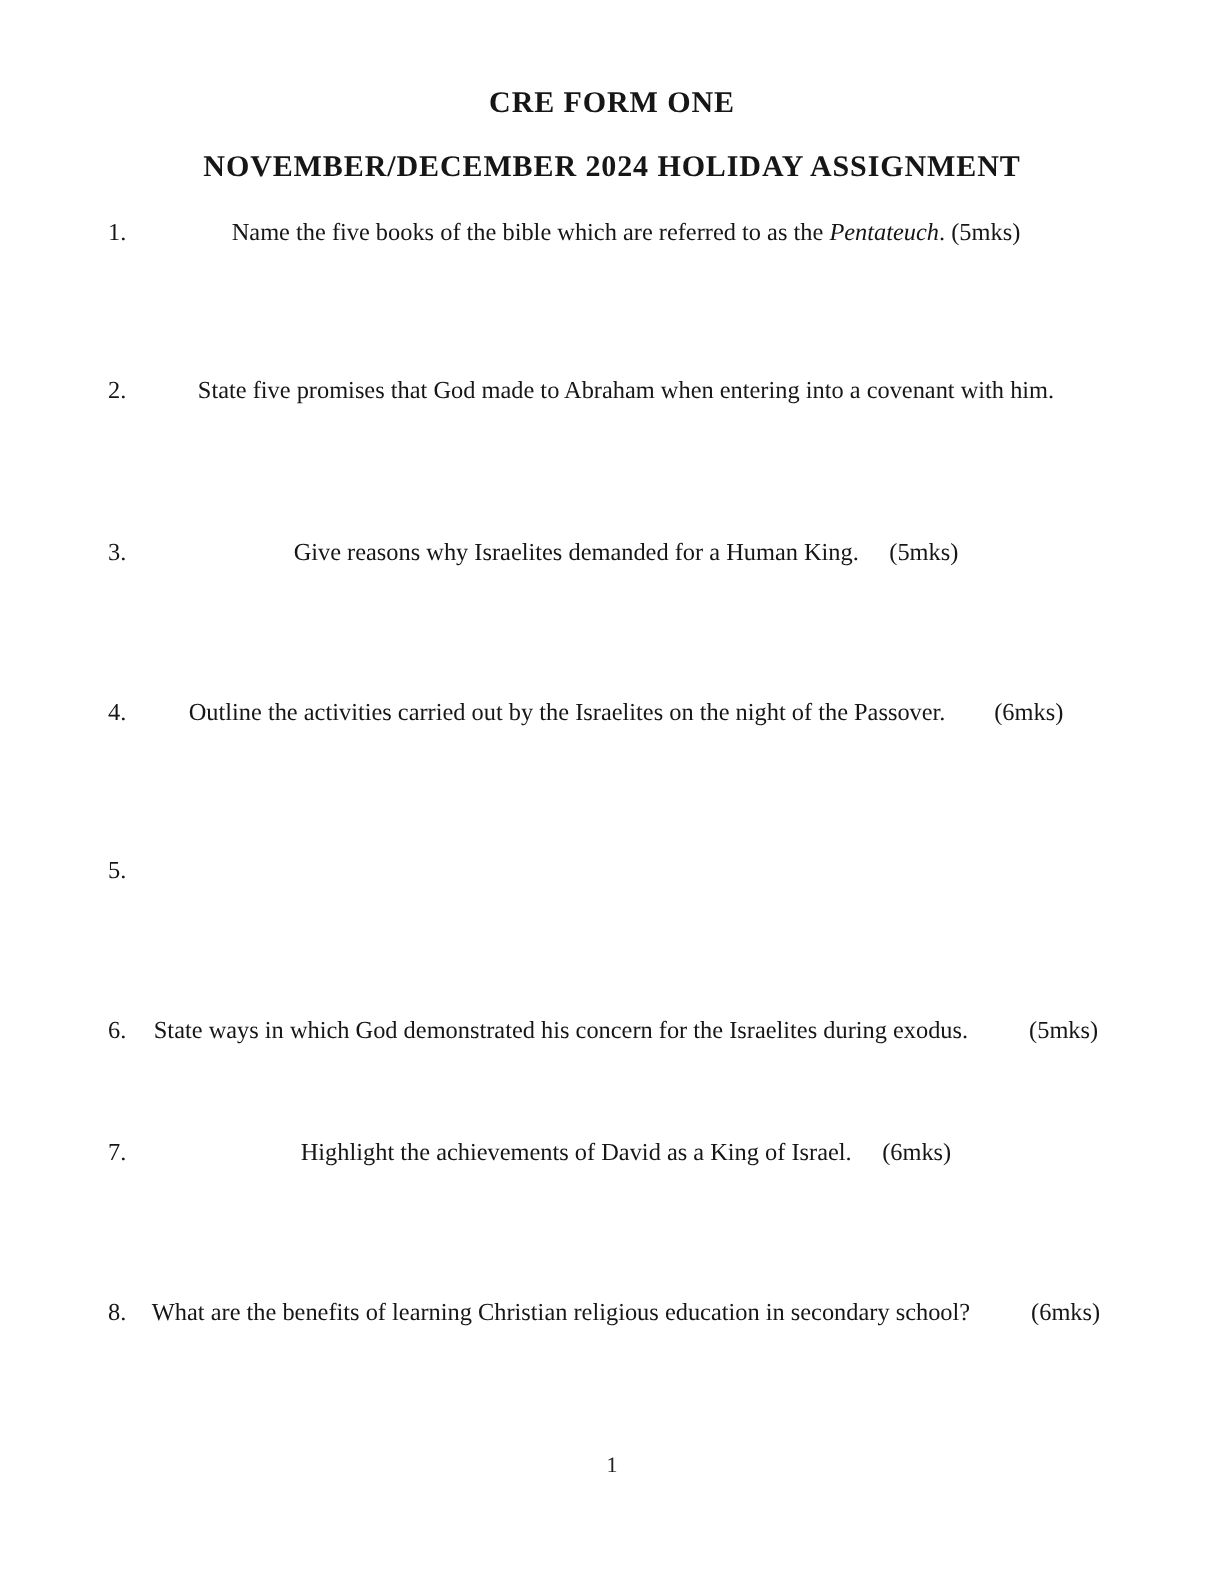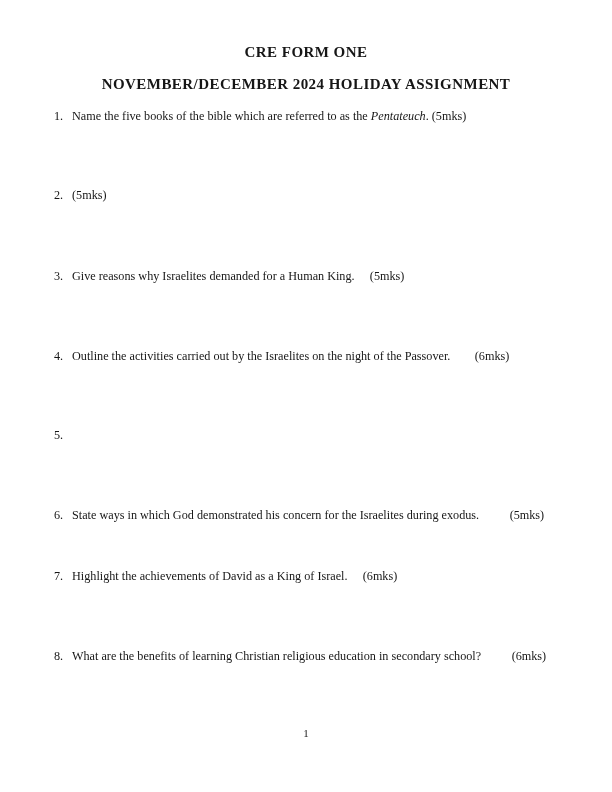--- a/index.html
+++ b/index.html
@@ -35,20 +35,21 @@
     display: flex;
     font-size: 12.2px;
     line-height: 16.5px;
   }
   .q-num {
     flex: none;
     width: 18px;
   }
   .q-body {
     flex: 1;
+    text-align: center;
   }
   .q-line {
     white-space: nowrap;
   }
   .italic { font-style: italic; }
   .q1 { top: 108px; }
   .q2 { top: 187px; }
   .q3 { top: 268px; }
   .q4 { top: 348px; }
   .q5 { top: 427px; }
@@ -74,21 +75,21 @@
   <div class="doc-title t2">NOVEMBER/DECEMBER 2024 HOLIDAY ASSIGNMENT</div>
 
   <div class="question q1">
     <span class="q-num">1.</span>
     <span class="q-body"><span class="q-line"><span>Name the five books of the bible which are referred to as the </span><span class="italic">Pentateuch</span><span>. (5mks)</span></span></span>
   </div>
 
   <div class="question q2">
     <span class="q-num">2.</span>
     <span class="q-body">
-      <div class="q-line">(5mks)</div>
+      <div class="q-line">State five promises that God made to Abraham when entering into a covenant with him.</div>
     </span>
   </div>
 
   <div class="question q3">
     <span class="q-num">3.</span>
     <span class="q-body">
       <div class="q-line">Give reasons why Israelites demanded for a Human King.&nbsp;&nbsp;&nbsp;&nbsp;&nbsp;(5mks)</div>
     </span>
   </div>
 

